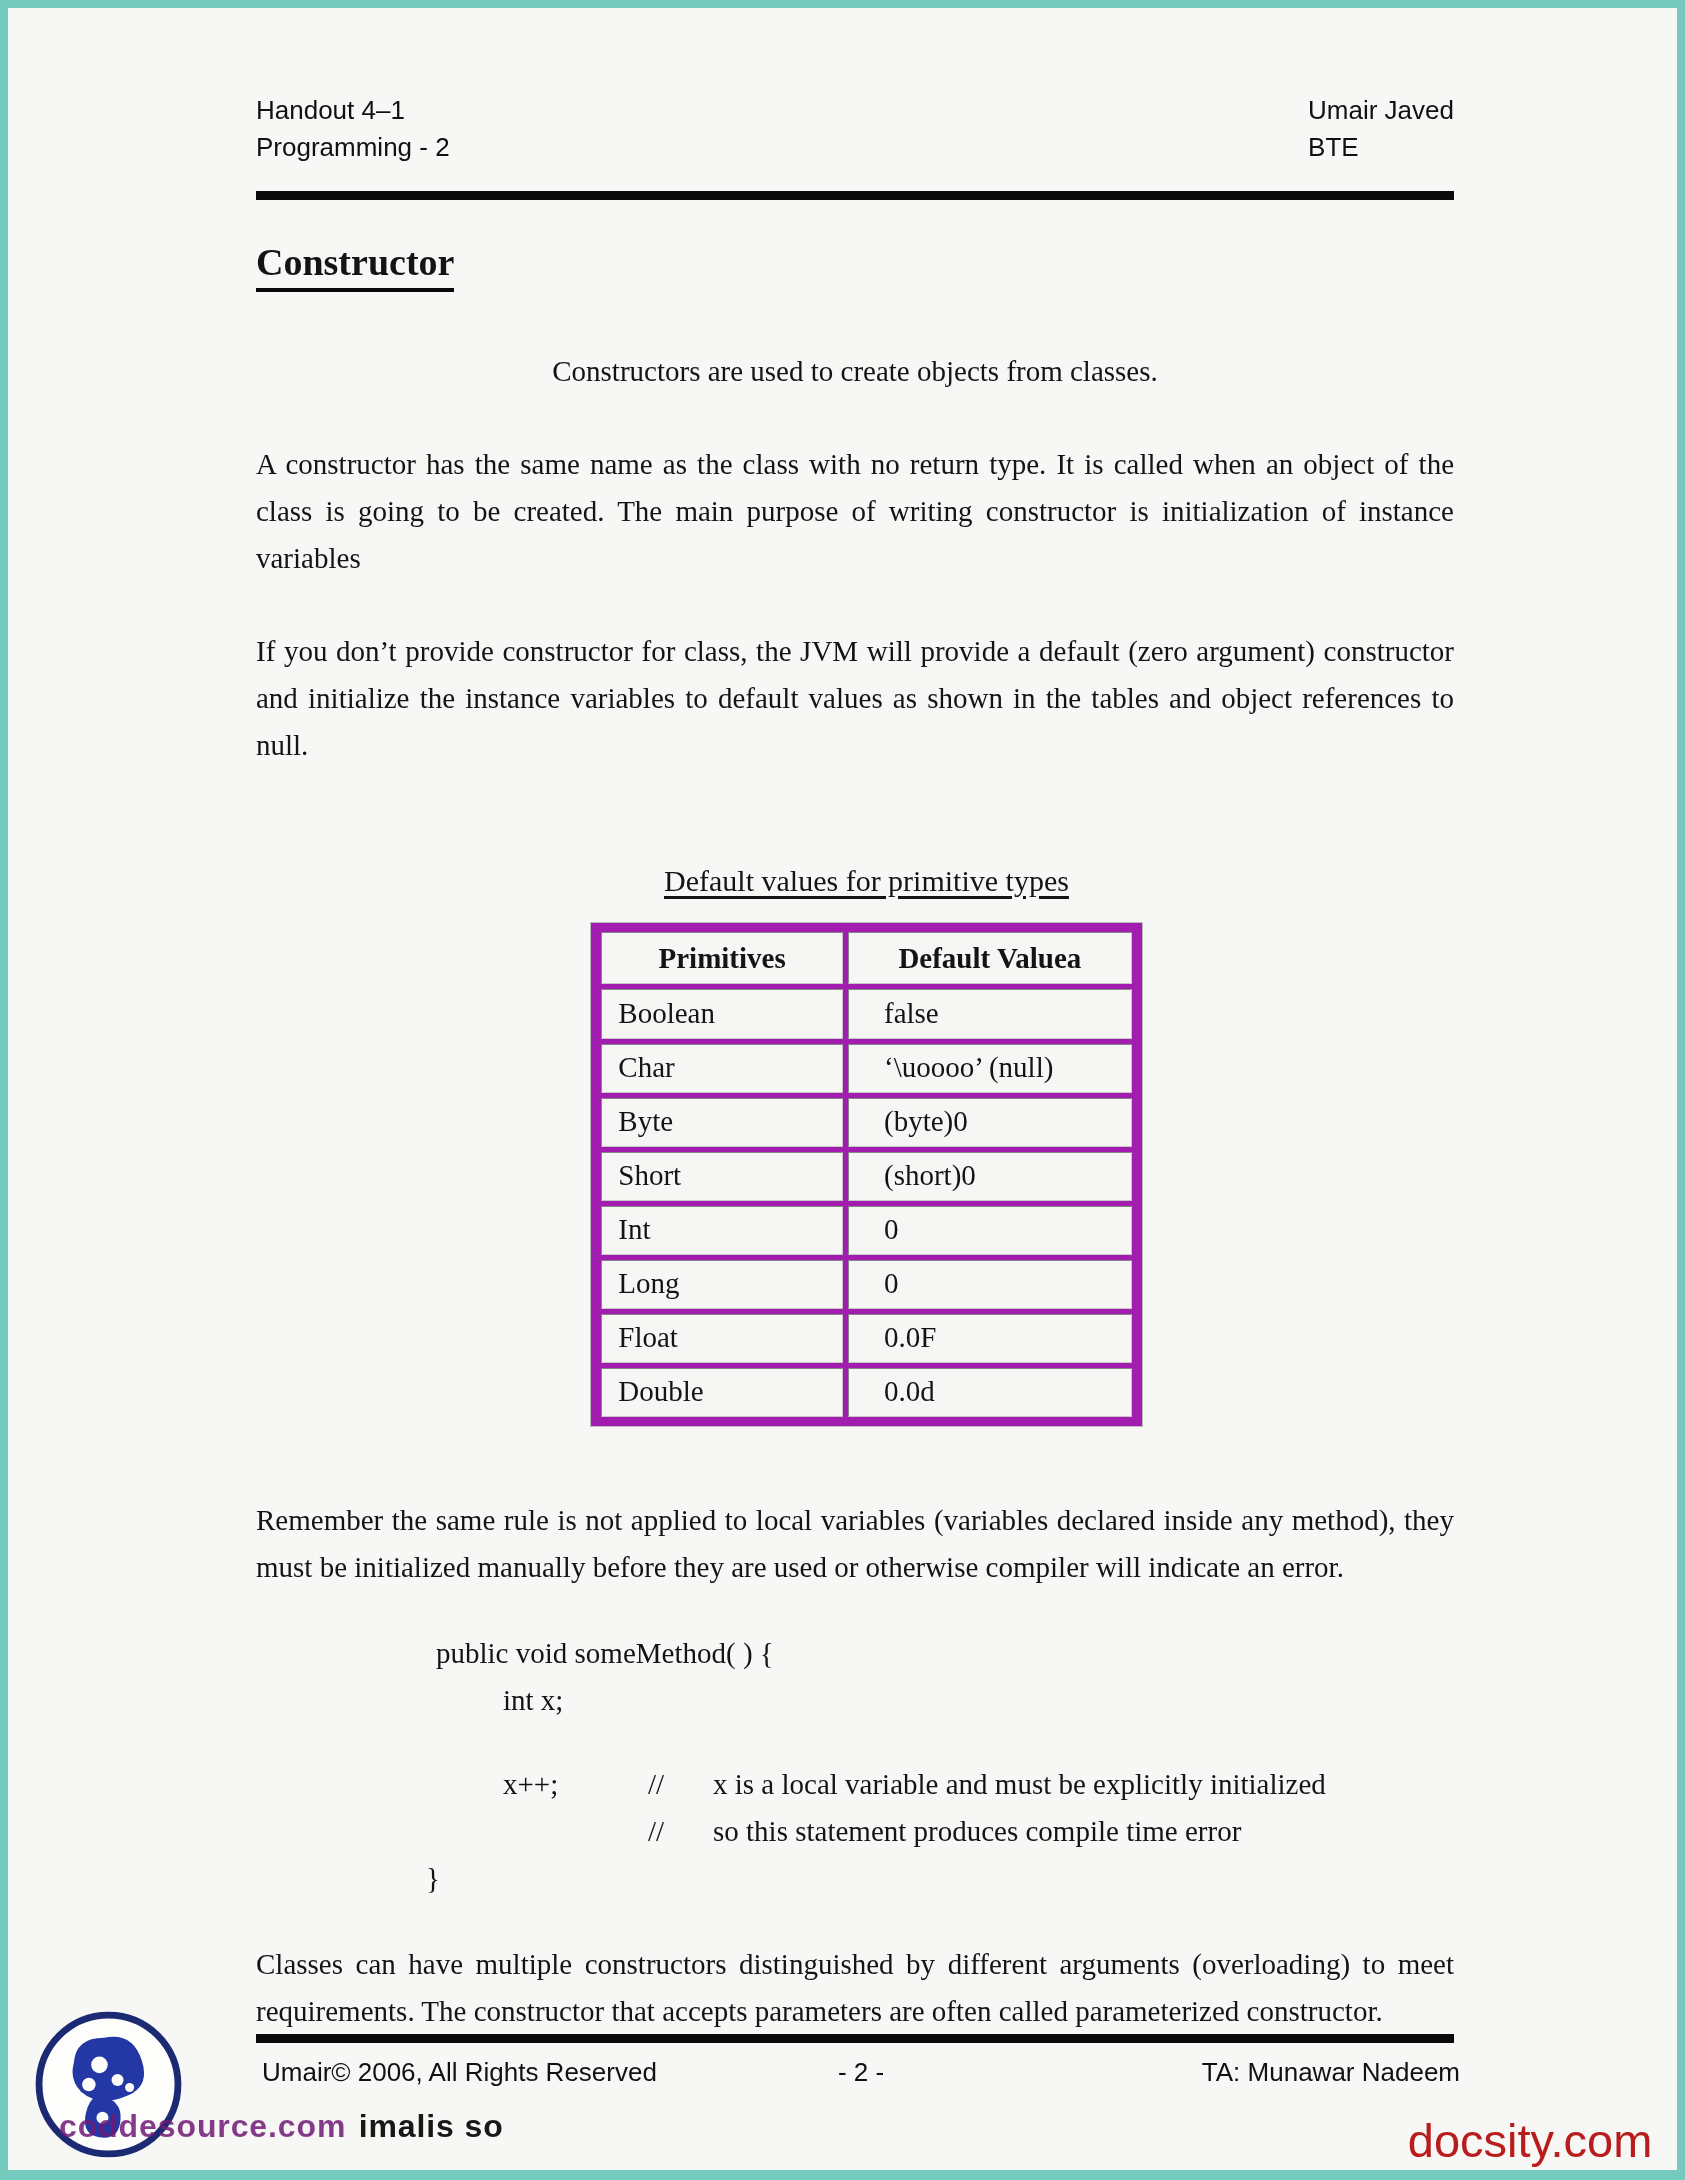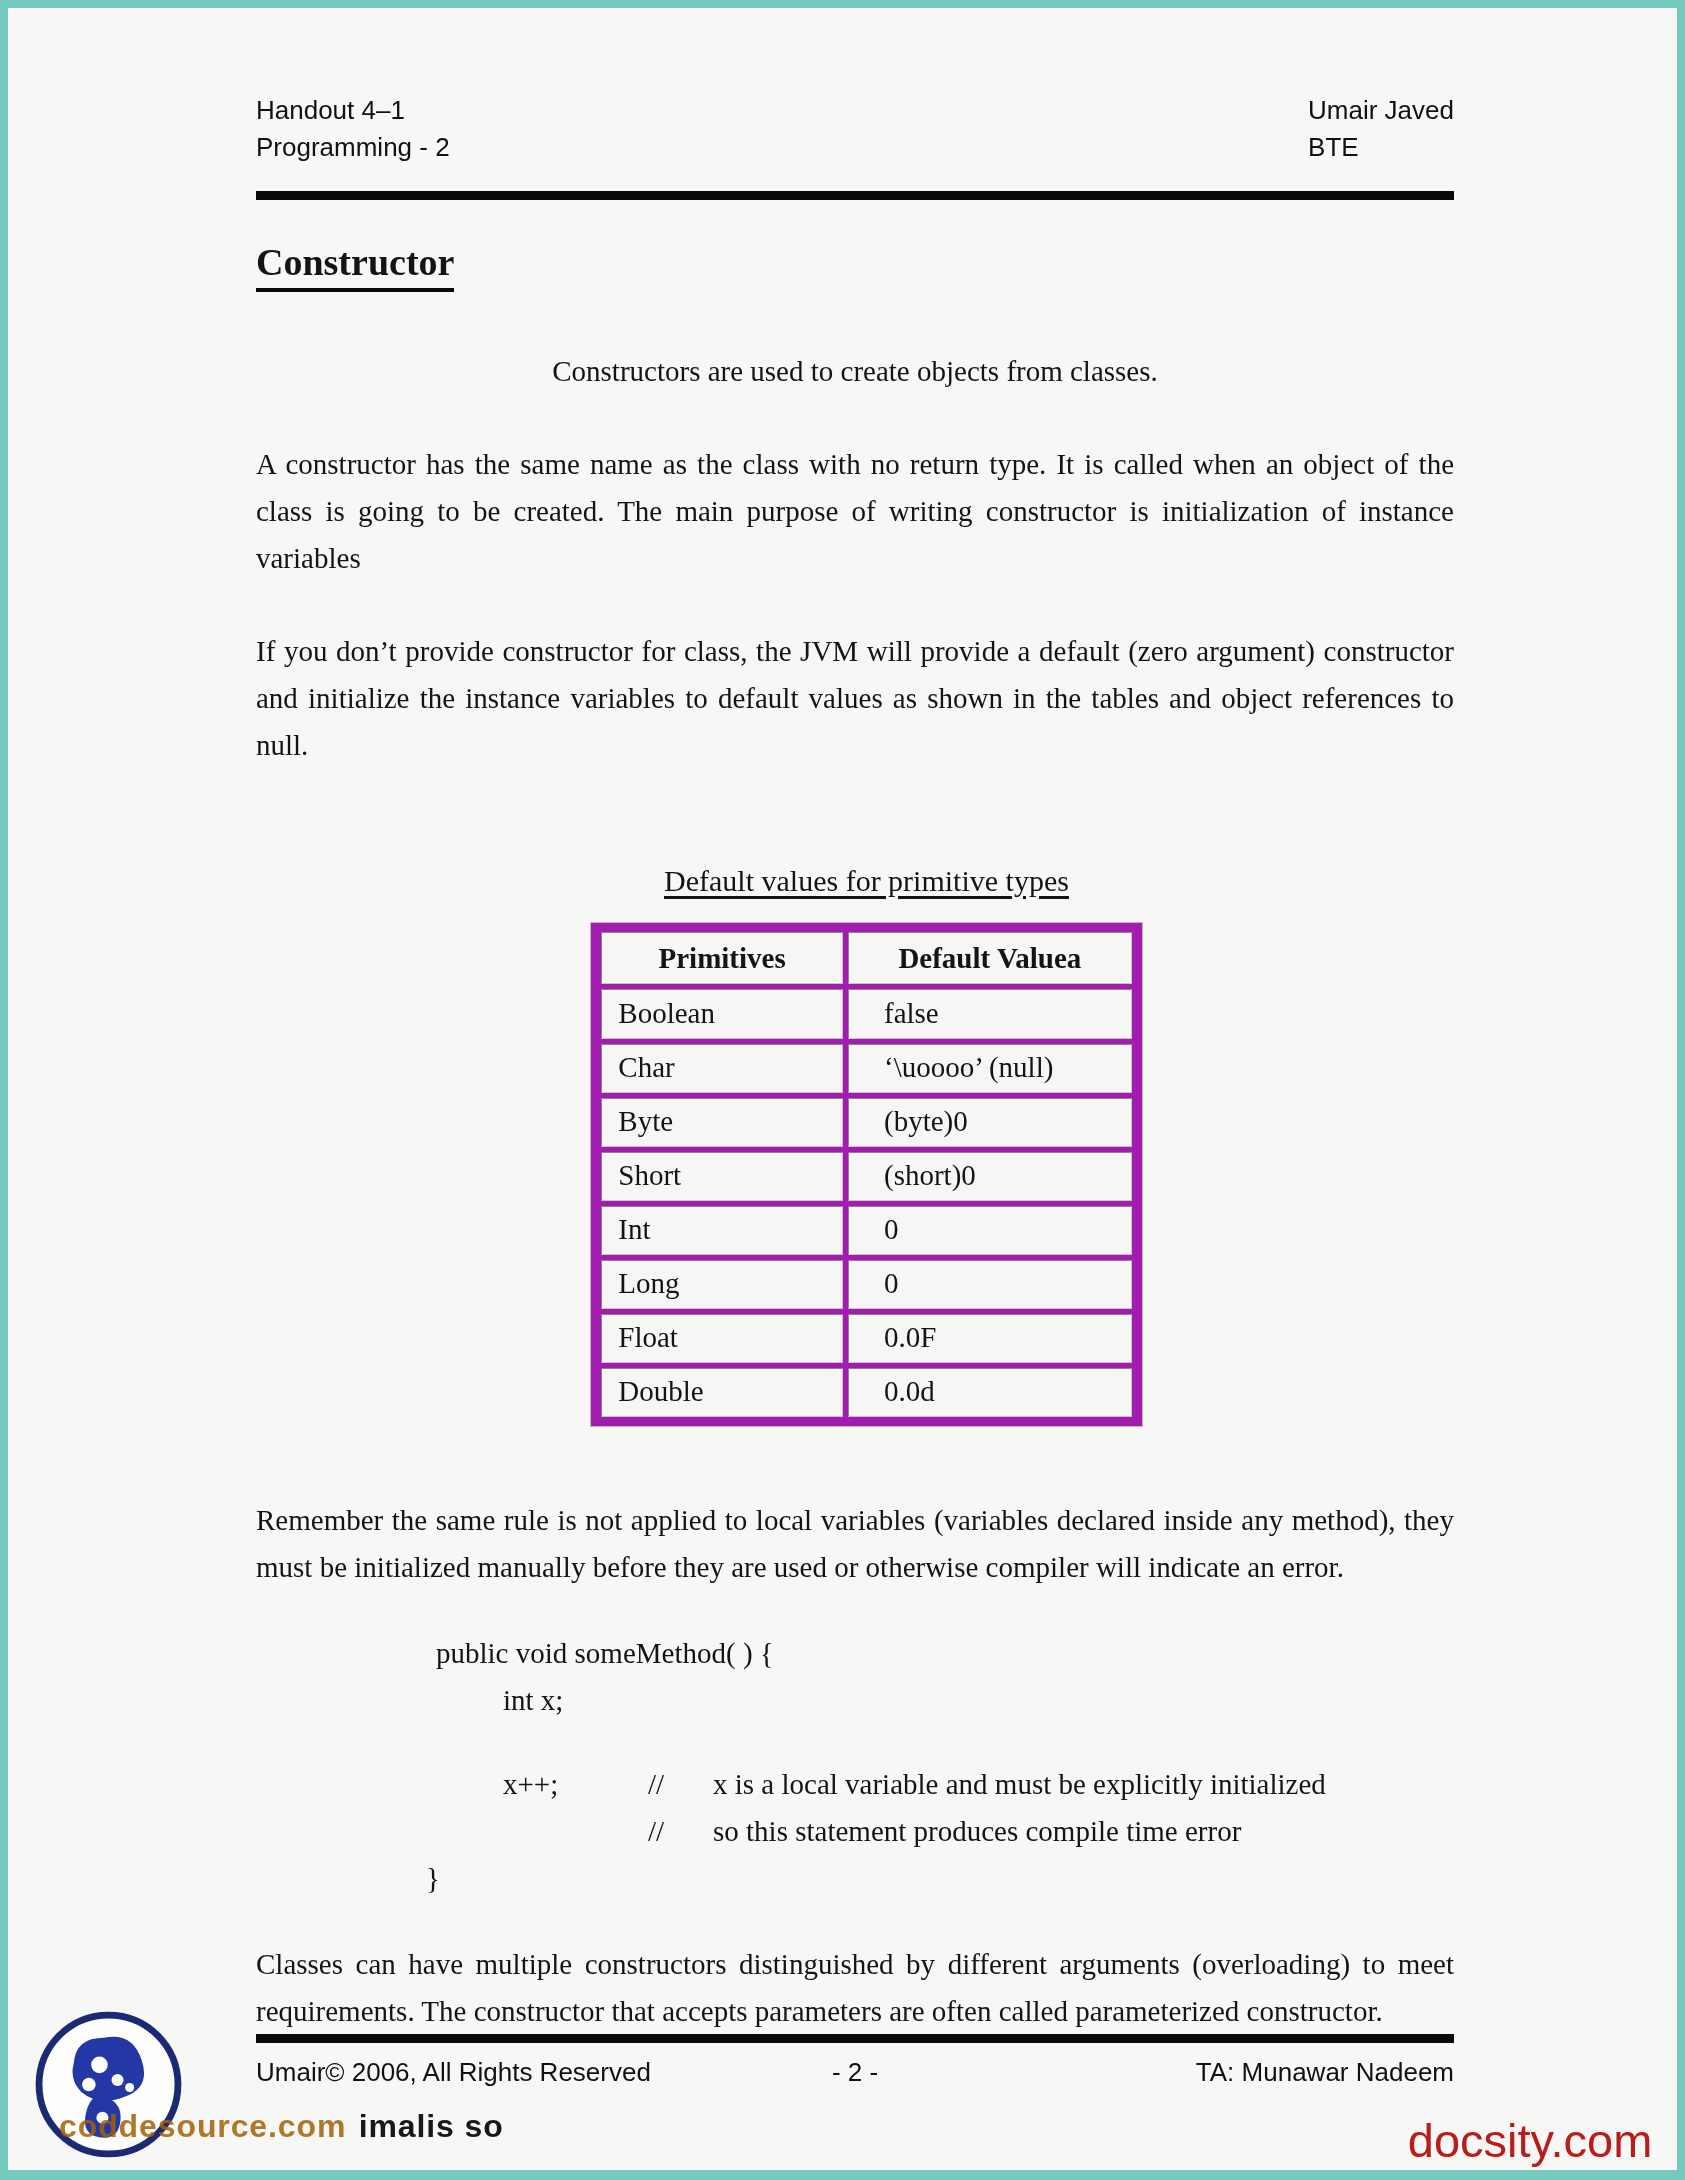--- a/index.html
+++ b/index.html
@@ -52,31 +52,31 @@
   .code .l1{margin-left:180px;}
   .code .l2{margin-left:247px;}
   .code .l3{margin-left:247px;margin-top:37px;display:flex;}
   .code .l3 .stmt{width:145px;}
   .code .slashes{width:65px;}
   .code .l4{margin-left:392px;display:flex;}
   .code .l5{margin-left:170px;}
 
   
   .rule2{position:absolute;left:248px;top:2026px;width:1198px;height:8.8px;background:#0a0a0a;}
-  .ftr{position:absolute;left:248px;top:2049px;width:1198px;
+  .ftr{position:absolute;left:254px;top:2049px;width:1198px;
        display:flex;justify-content:space-between;align-items:center;
        font-family:"Liberation Sans","DejaVu Sans",sans-serif;font-size:26px;color:#111;}
   .ftr .center{position:absolute;left:0;right:0;text-align:center;}
 
   
   .logo{position:absolute;left:24.6px;top:2001px;width:151px;height:151px;}
   .watermark{position:absolute;left:51px;top:2100px;white-space:nowrap;
              font-family:"Liberation Sans","DejaVu Sans",sans-serif;
              font-size:32px;font-weight:bold;letter-spacing:0.9px;}
-  .wm-green{color:#a16207;opacity:.85;}
+  .wm-green{color:#701a75;opacity:.85;}
   .wm-yellow{color:#000000;opacity:.9;margin-left:12.3px;}
   .brand{position:absolute;right:24.6px;top:2105px;
          font-family:"Liberation Sans","DejaVu Sans",sans-serif;
          font-size:47px;color:#b91c1c;text-decoration:none;}
 </style>
 </head>
 <body>
 
 <div class="page">
   <div class="content">

